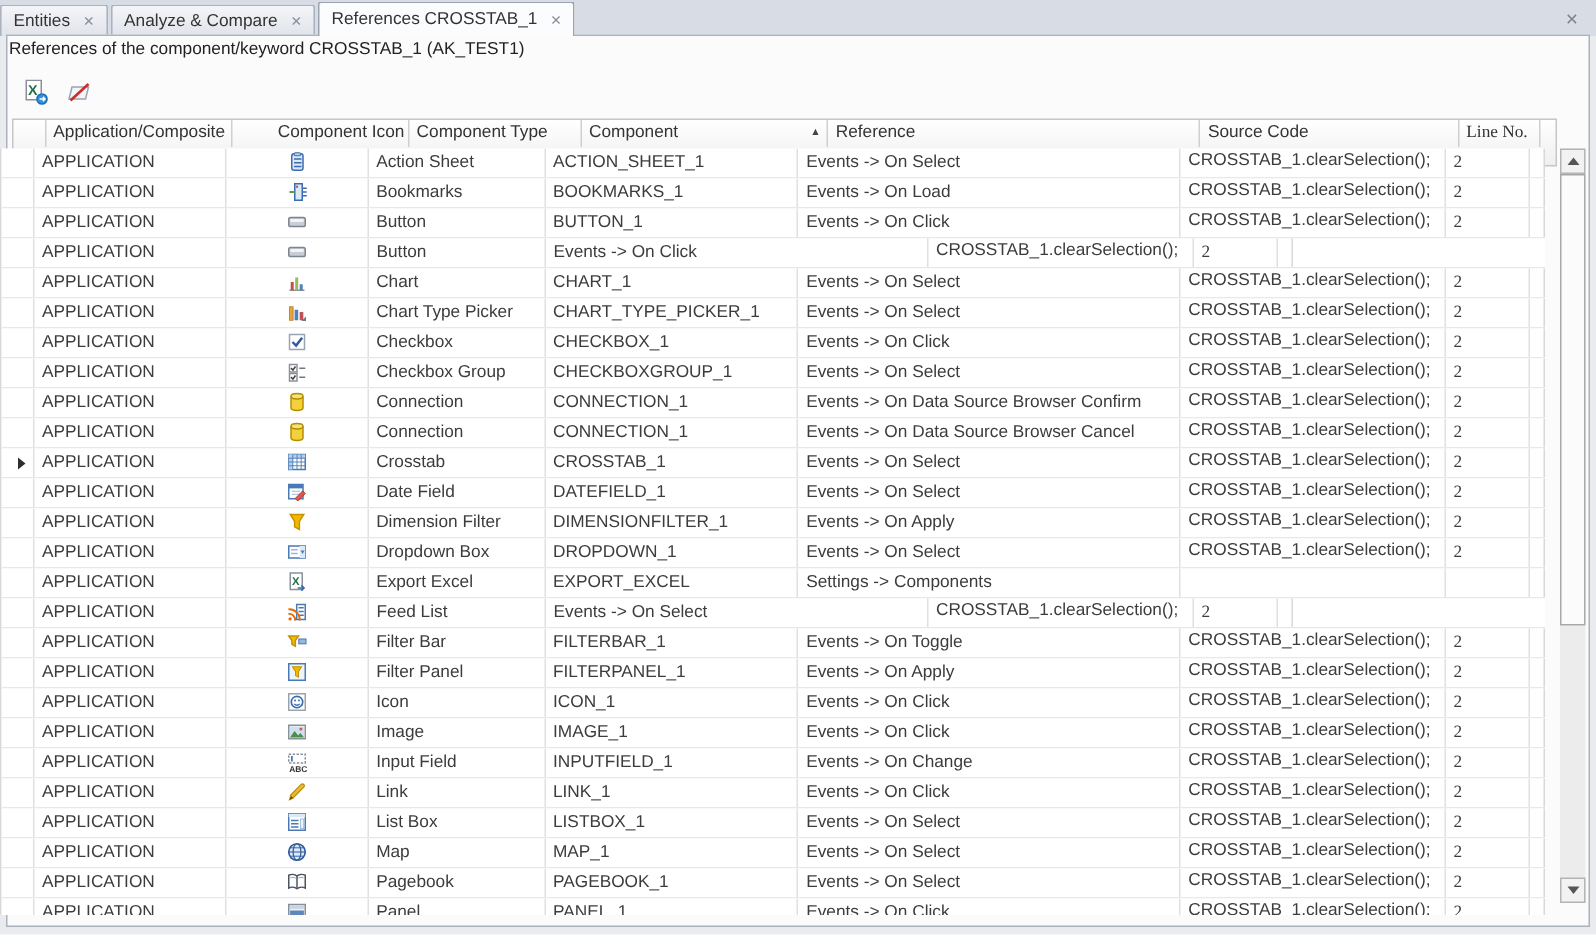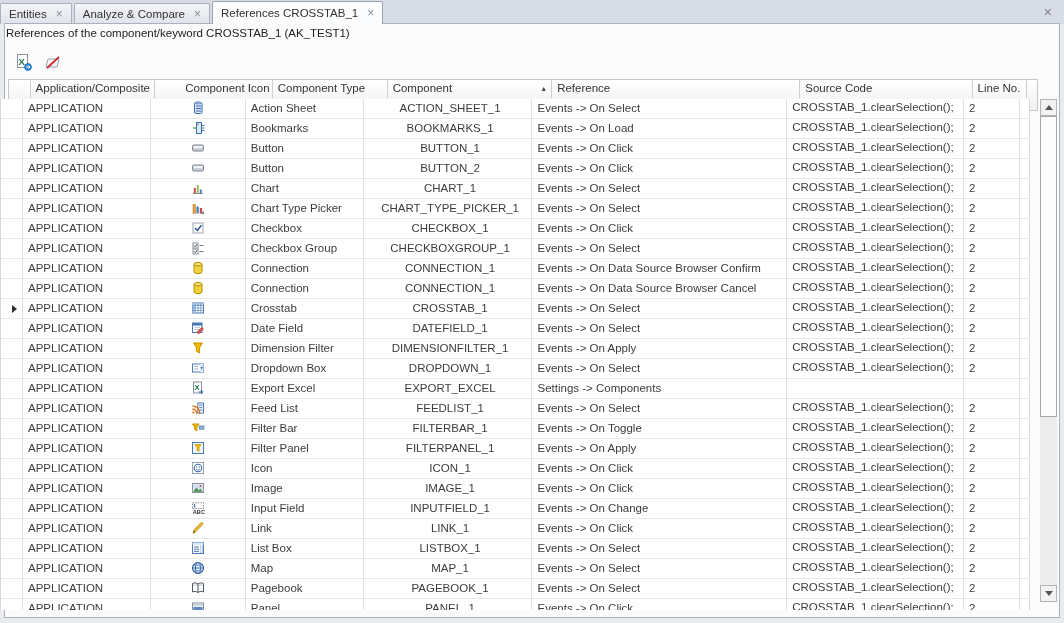--- a/index.html
+++ b/index.html
@@ -32,24 +32,24 @@
   .th .sort { margin-left:auto; margin-right:4px; font-size:7px; color:#444; padding-top:3px; }
   .tbody { position:absolute; left:0; top:99px; width:1030px; height:511px; overflow:hidden; z-index:2;
            background:#fff; border-left:1px solid #d8d8d8; }
   .row { display:flex; height:20px; border-bottom:1px solid #e8e8e8; background:#fff; }
   .td { height:19px; border-right:1px solid #e0e0e0; font-size:11.5px; color:#3c3c3c;
         padding:3px 0 0 5px; white-space:nowrap; overflow:hidden; }
   .c-sel  { width:22px; }
   .c-app  { width:128px; }
   .c-icon { width:95px; display:flex; justify-content:center; padding-left:0; padding-top:2px; }
   .c-type { width:118px; }
-  .c-comp { width:169px;text-align:center; }
+  .c-comp { width:169px; }
   .c-ref  { width:255px; }
   .c-src  { width:177px; padding-top:2px; }
-  .c-line { width:56px; }
+  .c-line { width:56px;font-family:Liberation Serif, serif; }
   .c-fill { width:10px; border-right:1px solid #d8d8d8; }
   .marker { display:inline-block; width:0; height:0; margin:3px 0 0 6px;
             border-left:5px solid #2f2f2f; border-top:4px solid transparent; border-bottom:4px solid transparent; }
 
   
   .vscroll { position:absolute; left:1040px; top:99px; width:17px; height:503px; background:#ececec; z-index:2; }
   .sbtn { position:absolute; left:0; width:17px; height:17px; background:#f2f2f2; border:1px solid #b4b4b4;
           display:flex; align-items:center; justify-content:center; }
   .sbtn.up { top:0; }
   .sbtn.down { top:486px; }
@@ -188,21 +188,20 @@
     <div class="row">
       <div class="td c-sel"></div>
       <div class="td c-app">APPLICATION</div>
       <div class="td c-icon">
         <span><svg width="14" height="14" viewBox="0 0 14 14">
             <rect x="1.5" y="4" width="11" height="6" rx="1.2" fill="#c9ced6" stroke="#7d8591"></rect>
             <rect x="2.5" y="5" width="9" height="2" rx="0.8" fill="#f2f4f7"></rect>
           </svg></span>
       </div>
       <div class="td c-type">Button</div>
-      <div class="td c-comp">BUTTON_2</div>
       <div class="td c-ref">Events -&gt; On Click</div>
       <div class="td c-src">CROSSTAB_1.clearSelection();</div>
       <div class="td c-line">2</div>
       <div class="td c-fill"></div>
     </div>
     <div class="row">
       <div class="td c-sel"></div>
       <div class="td c-app">APPLICATION</div>
       <div class="td c-icon">
         <span><svg width="14" height="14" viewBox="0 0 14 14">
@@ -399,21 +398,20 @@
         <span><svg width="14" height="14" viewBox="0 0 14 14">
             <rect x="6.8" y="2" width="5.7" height="10" fill="#fff" stroke="#4a7ab5"></rect>
             <line x1="8" y1="4.2" x2="11.5" y2="4.2" stroke="#4a7ab5"></line>
             <line x1="8" y1="6.7" x2="11.5" y2="6.7" stroke="#4a7ab5"></line>
             <line x1="8" y1="9.2" x2="11.5" y2="9.2" stroke="#4a7ab5"></line>
             <circle cx="2.4" cy="11.6" r="1.1" fill="#e36c09"></circle>
             <path d="M1.3 8.3 a3.9 3.9 0 0 1 4.4 4.4 M1.3 5.2 a7 7 0 0 1 7.5 7.5" stroke="#e36c09" fill="none" stroke-width="1.3"></path>
           </svg></span>
       </div>
       <div class="td c-type">Feed List</div>
-      <div class="td c-comp">FEEDLIST_1</div>
       <div class="td c-ref">Events -&gt; On Select</div>
       <div class="td c-src">CROSSTAB_1.clearSelection();</div>
       <div class="td c-line">2</div>
       <div class="td c-fill"></div>
     </div>
     <div class="row">
       <div class="td c-sel"></div>
       <div class="td c-app">APPLICATION</div>
       <div class="td c-icon">
         <span><svg width="14" height="14" viewBox="0 0 14 14">

